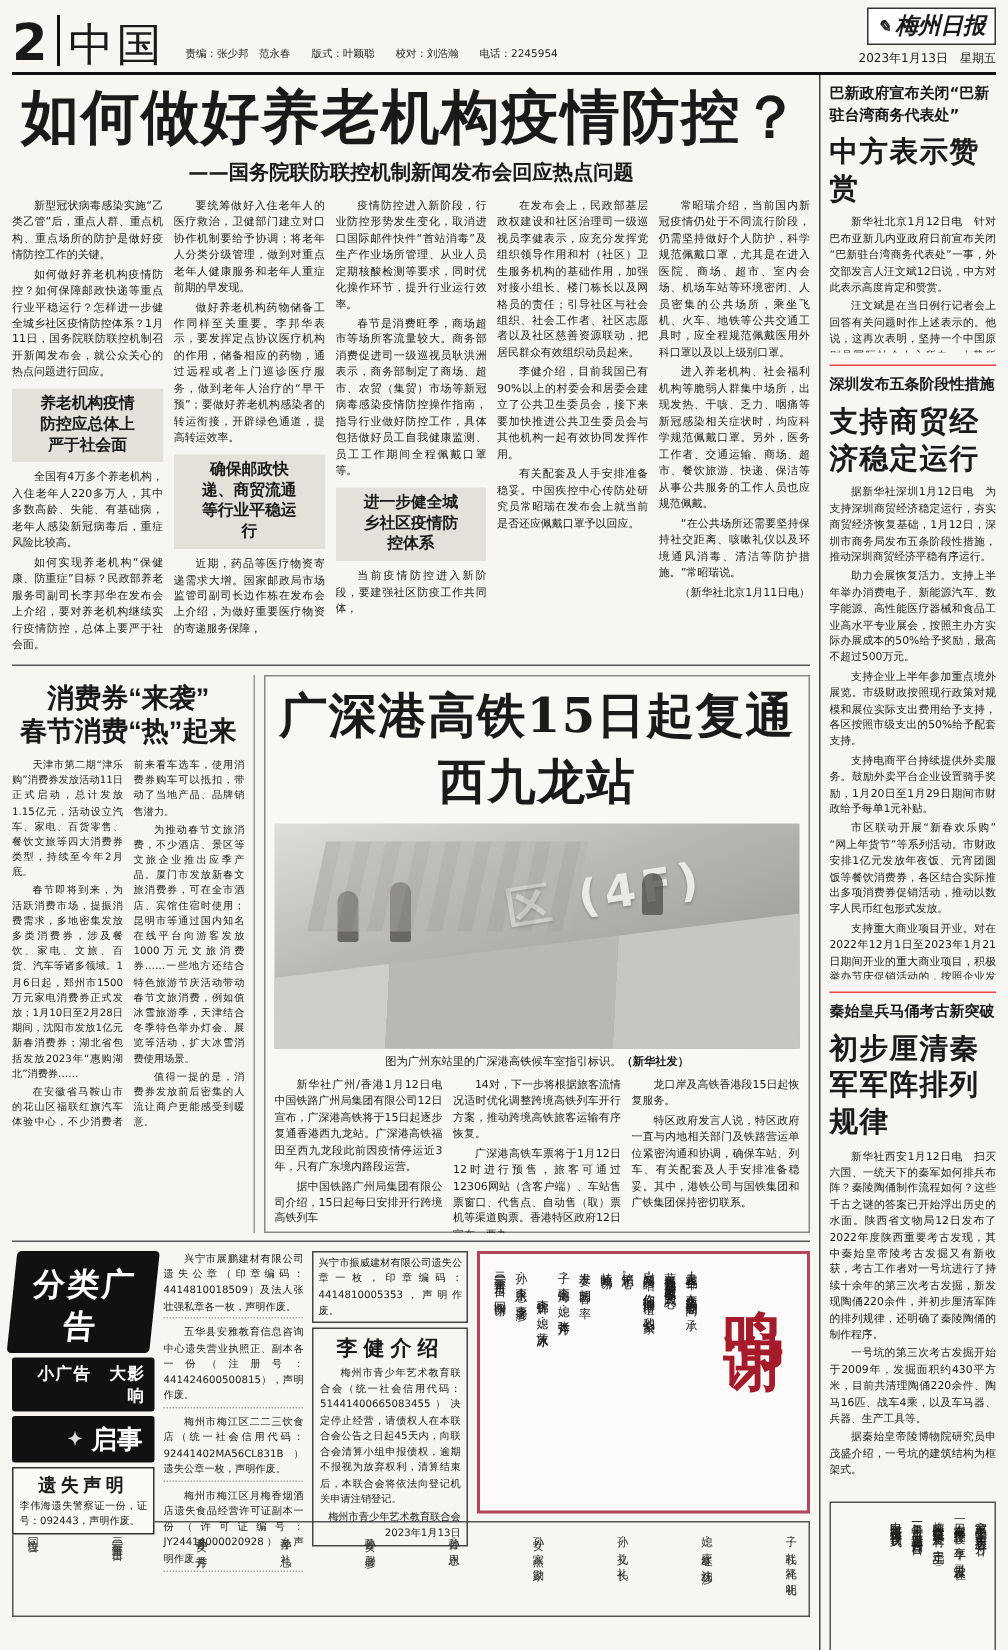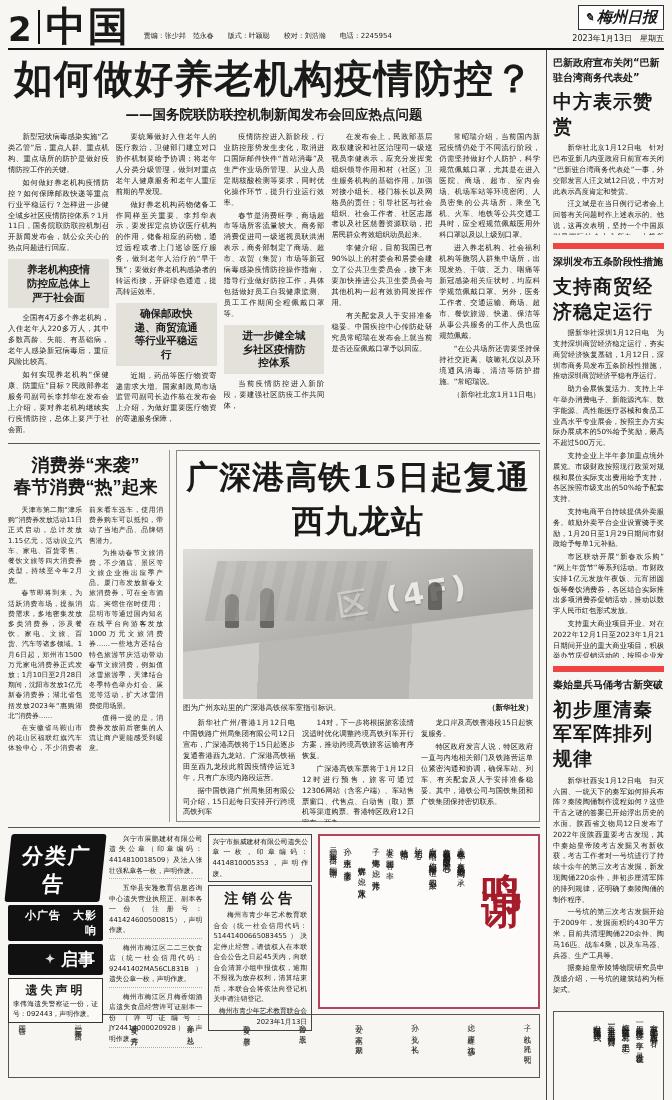--- a/index.html
+++ b/index.html
@@ -9,21 +9,21 @@
     width:672px; height:1100px; background:#f7f6f2; color:#1a1a1a;
     font-family:"DejaVu Sans","Liberation Sans",sans-serif;
     position:relative; overflow:hidden; padding:6px 8px 0 8px;
   }
   
   .hdr { display:flex; justify-content:space-between; align-items:flex-end;
          border-bottom:2px solid #111; padding-bottom:4px; height:44px; }
   .hdr-left { display:flex; align-items:flex-end; gap:6px; }
   .pageno { font-size:34px; font-weight:bold; line-height:.85; }
   .hdr-bar { width:2px; height:34px; background:#111; }
-  .section { font-size:40px; font-weight:bold; letter-spacing:2px; line-height:.9;
+  .section { font-size:30px; font-weight:normal; letter-spacing:2px; line-height:.9;
              font-family:"DejaVu Serif","Liberation Serif",serif; }
   .credits { font-size:7px; color:#222; margin-left:8px; padding-bottom:3px; }
   .hdr-right { text-align:right; }
   .masthead { display:inline-flex; align-items:center; gap:3px; border:1px solid #333;
               padding:2px 6px; font-family:"DejaVu Serif","Liberation Serif",serif;
               font-weight:bold; font-size:15px; font-style:italic; background:#fff; }
   .mast-icon { font-size:11px; }
   .dateline { font-size:8px; margin-top:3px; }
   
   .body-zone { display:flex; }
@@ -55,26 +55,26 @@
   .photo::before { content:""; position:absolute; left:-20%; top:55%; width:140%; height:90%;
                    background:linear-gradient(100deg,#cfcdc9 0 30%,#bab8b4 30% 60%,#c8c6c2 60%);
                    transform:rotate(-7deg); }
   .photo::after { content:""; position:absolute; left:8%; top:8%; width:50%; height:40%;
                   background:repeating-linear-gradient(90deg,#a5a3a0 0 10px,#b5b3b0 10px 20px);
                   opacity:.5; transform:skew(-12deg); }
   .photo-sign { position:absolute; right:18%; top:18%; color:#f4f3f0; opacity:.85;
                 font-size:30px; font-weight:bold; transform:rotate(-9deg); letter-spacing:4px;
                 text-shadow:0 1px 2px #777; }
   .photo-fig { position:absolute; width:14px; height:34px; background:#55534f; border-radius:7px 7px 2px 2px; opacity:.8; }
-  .caption-row { display:flex; justify-content:space-between; font-size:7.5px; margin:4px 0 5px; }
+  .caption-row { display:flex; justify-content:center; font-size:7.5px; margin:4px 0 5px; }
   .caption-row b { font-weight:bold; }
   .rail-cols { display:flex; gap:7px; height:148px; overflow:hidden; }
   .rail-col { flex:1; overflow:hidden; }
   
-  .side-article { border-bottom:6px solid #ef4444; padding:6px 0 8px; }
+  .side-article { border-bottom:1px solid #ef4444; padding:6px 0 8px; }
   .side-article:last-of-type { border-bottom:none; }
   .kicker { font-size:10px; font-weight:bold; line-height:1.45; }
   .side-headline { font-family:"DejaVu Serif","Liberation Serif",serif; font-weight:bold;
                    font-size:19px; line-height:1.3; letter-spacing:1px; margin:4px 0 5px; }
   .side-body { overflow:hidden; }
   .side-body .para { font-size:7.2px; }
   .sb1 .side-body{max-height:92px;} .sb2 .side-body{max-height:330px;} .sb3 .side-body{max-height:250px;}
   
   .ads-zone { display:flex; gap:6px; border-top:1px solid #555; margin-top:5px; padding-top:6px; height:182px; }
   .cl-logo { width:110px; display:flex; flex-direction:column; gap:3px; }
@@ -240,21 +240,21 @@
         <div class="ads-col">
             <div class="ad-item">兴宁市展鹏建材有限公司遗失公章（印章编码：4414810018509）及法人张壮强私章各一枚，声明作废。</div>
             <div class="ad-item">五华县安雅教育信息咨询中心遗失营业执照正、副本各一份（注册号：441424600500815），声明作废。</div>
             <div class="ad-item">梅州市梅江区二二三饮食店（统一社会信用代码：92441402MA56CL831B）遗失公章一枚，声明作废。</div>
             <div class="ad-item">梅州市梅江区月梅香烟酒店遗失食品经营许可证副本一份（许可证编号：JY24414000020928），声明作废。</div>
           </div>
 
         <div class="cancel-col">
           <div class="cancel-topad">兴宁市振威建材有限公司遗失公章一枚，印章编码：4414810005353，声明作废。</div>
           <div class="cancel-box">
-            <h3>注销公告</h3>
+            <h3>李健介绍</h3>
             <p>梅州市青少年艺术教育联合会（统一社会信用代码：51441400665083455）决定停止经营，请债权人在本联合会公告之日起45天内，向联合会清算小组申报债权，逾期不报视为放弃权利，清算结束后，本联合会将依法向登记机关申请注销登记。</p>
             <div class="sgn">梅州市青少年艺术教育联合会</div>
             <div class="sgn">2023年1月13日</div>
           </div>
         </div>
 
         <div class="thanks">
           <div class="thanks-title">鸣谢</div>
           <div class="vflow">
               <div class="vcol">夫君李锦华，在患病及治丧期间，承</div>

